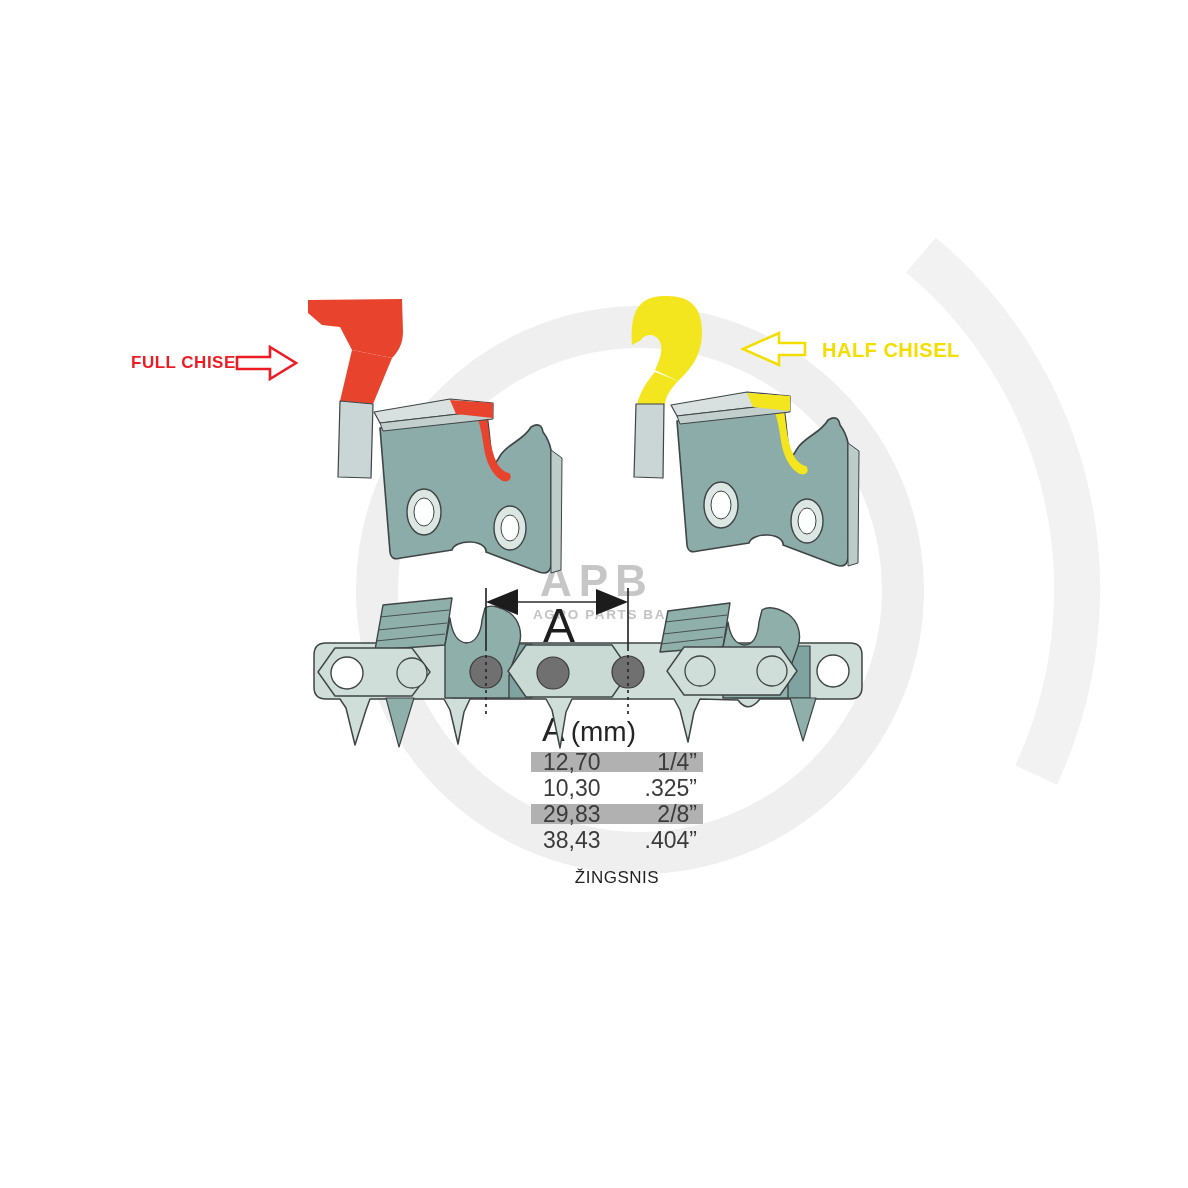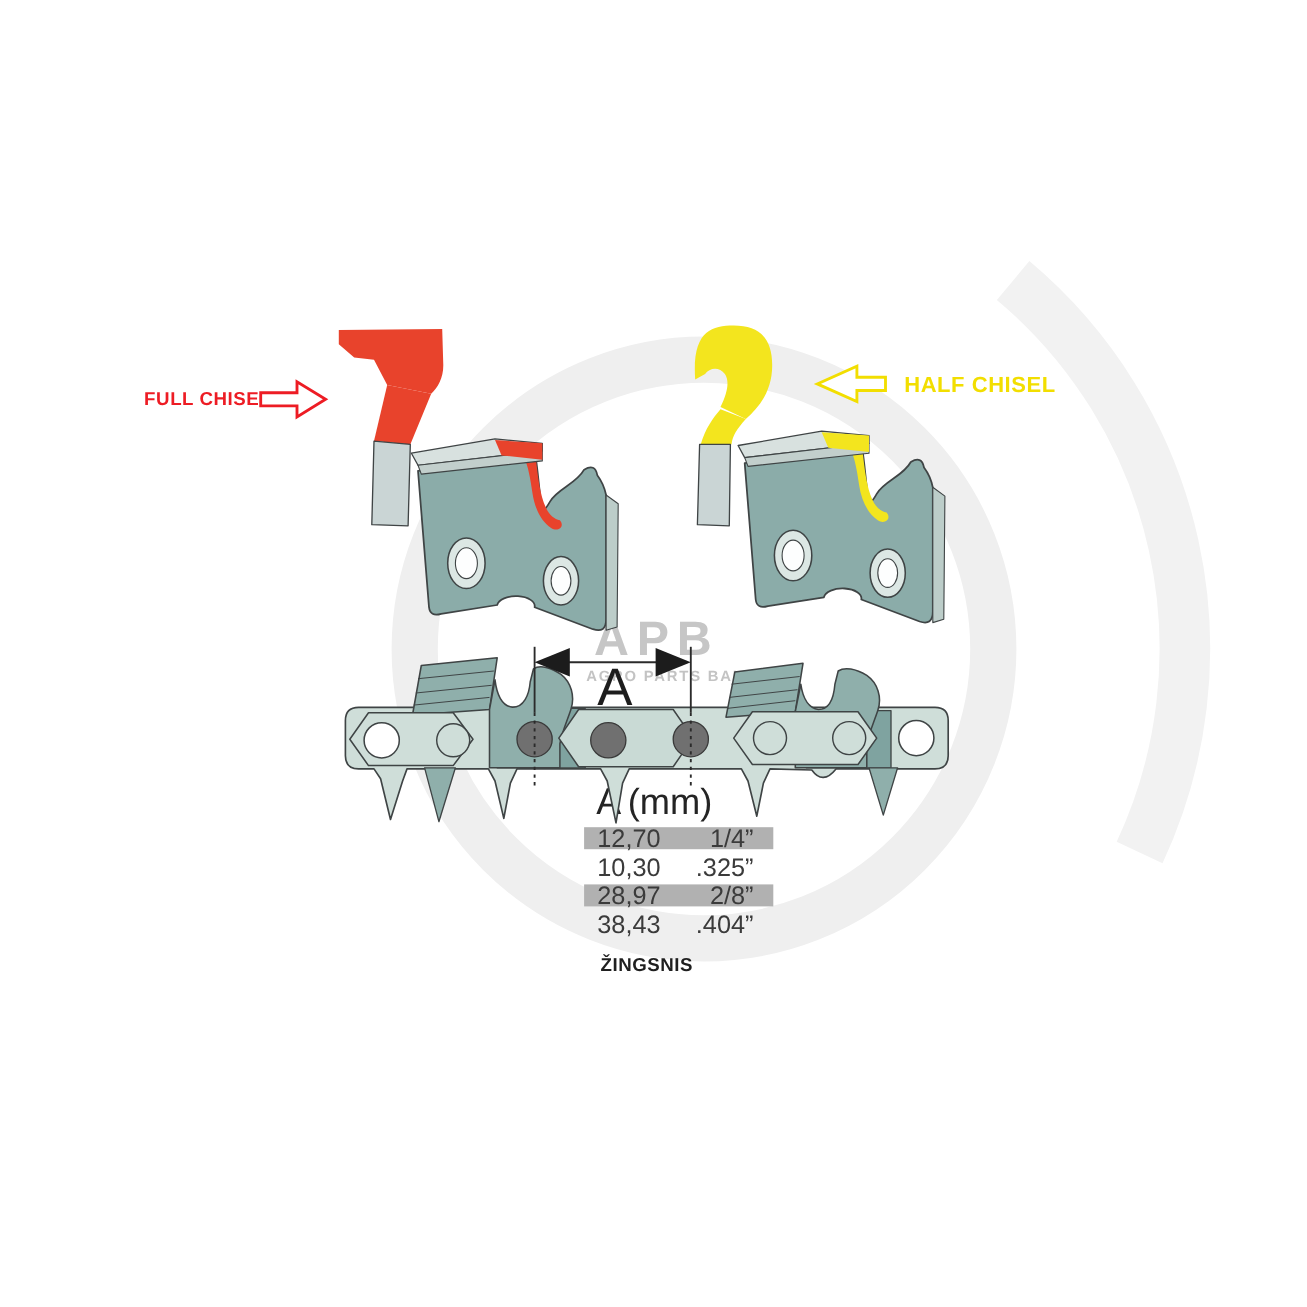--- a/index.html
+++ b/index.html
@@ -14,29 +14,29 @@
   .wm-abbr{left:540px;top:556px;font-size:44px;font-weight:bold;color:#c6c6c6;letter-spacing:7px;}
   .wm-name{left:533px;top:607px;font-size:13.5px;font-weight:bold;color:#c3c3c3;letter-spacing:1.6px;}
   
   .full-label{left:131px;top:353px;font-size:17px;font-weight:800;letter-spacing:.5px;}
   .half-label{left:822px;top:339px;font-size:20px;font-weight:800;letter-spacing:.5px;}
   
   .dim-a{left:543px;top:598px;font-size:48px;color:#1d1d1d;}
   
   .tbl-header{left:542px;top:710px;color:#242424;white-space:nowrap;}
   .tbl-header .hl{font-size:34px;}
-  .tbl-header .hu{font-size:33px;margin-left:6px;text-align:right;}
+  .tbl-header .hu{font-size:28px;margin-left:6px;text-align:right;}
   .pitch-table{left:531px;top:750px;width:172px;}
   .prow{height:28px;display:flex;justify-content:space-between;align-items:center;
         font-size:23px;color:#3b3b3b;}
   .prow .mm{margin-left:12px;}
-  .prow .inch{margin-right:18px;}
+  .prow .inch{margin-right:6px;}
   .prow.shaded{background:#b1b1b1;height:20px;margin:2px 0;gap:28px;}
-  .caption{left:502px;top:868px;width:172px;text-align:center;font-size:17px;
-           font-weight:bold;color:#1f1f1f;letter-spacing:.5px;}
+  .caption{left:531px;top:868px;width:172px;text-align:center;font-size:17px;
+           font-weight:normal;color:#1f1f1f;letter-spacing:.5px;}
   svg .ol{stroke:#3f4445;stroke-linejoin:round;}
 </style>
 </head>
 <body>
 
 <div id="canvas">
 
   <div id="watermark-layer">
     <svg class="abs" width="1188" height="1188">
       <circle cx="640" cy="590" r="263" fill="none" stroke="#efefef" stroke-width="42"></circle>
@@ -168,21 +168,21 @@
     <div class="abs pitch-table">
       <div class="prow shaded">
         <span class="mm">12,70</span>
         <span class="inch">1/4”</span>
       </div>
       <div class="prow">
         <span class="mm">10,30</span>
         <span class="inch">.325”</span>
       </div>
       <div class="prow shaded">
-        <span class="mm">28,97</span>
+        <span class="mm">29,83</span>
         <span class="inch">2/8”</span>
       </div>
       <div class="prow">
         <span class="mm">38,43</span>
         <span class="inch">.404”</span>
       </div>
     </div>
 
     <div class="abs caption">ŽINGSNIS</div>
   </div>

